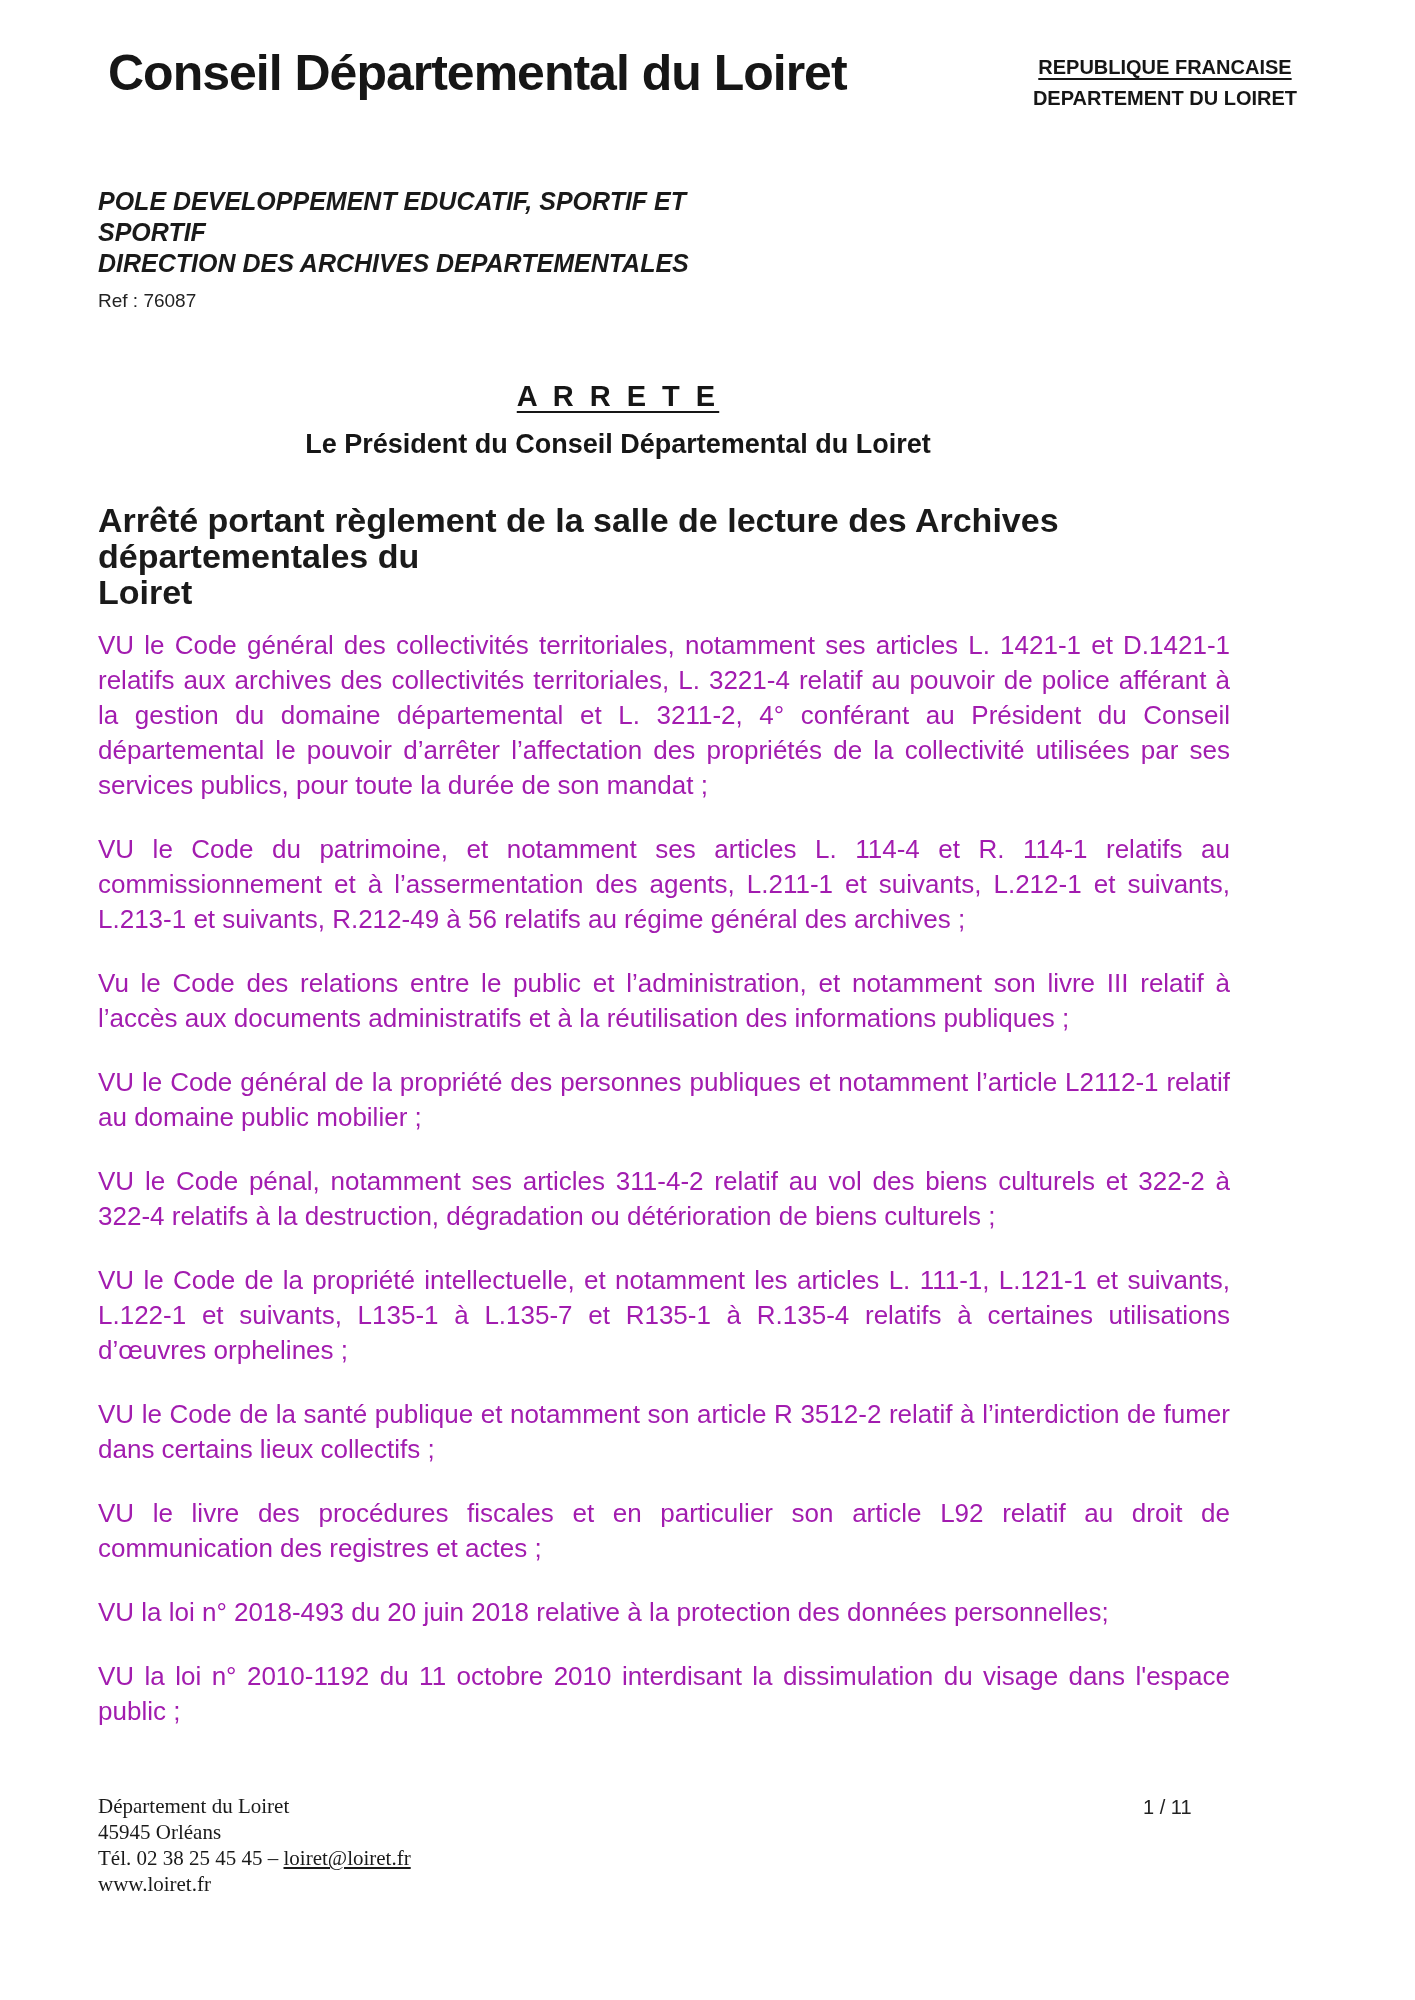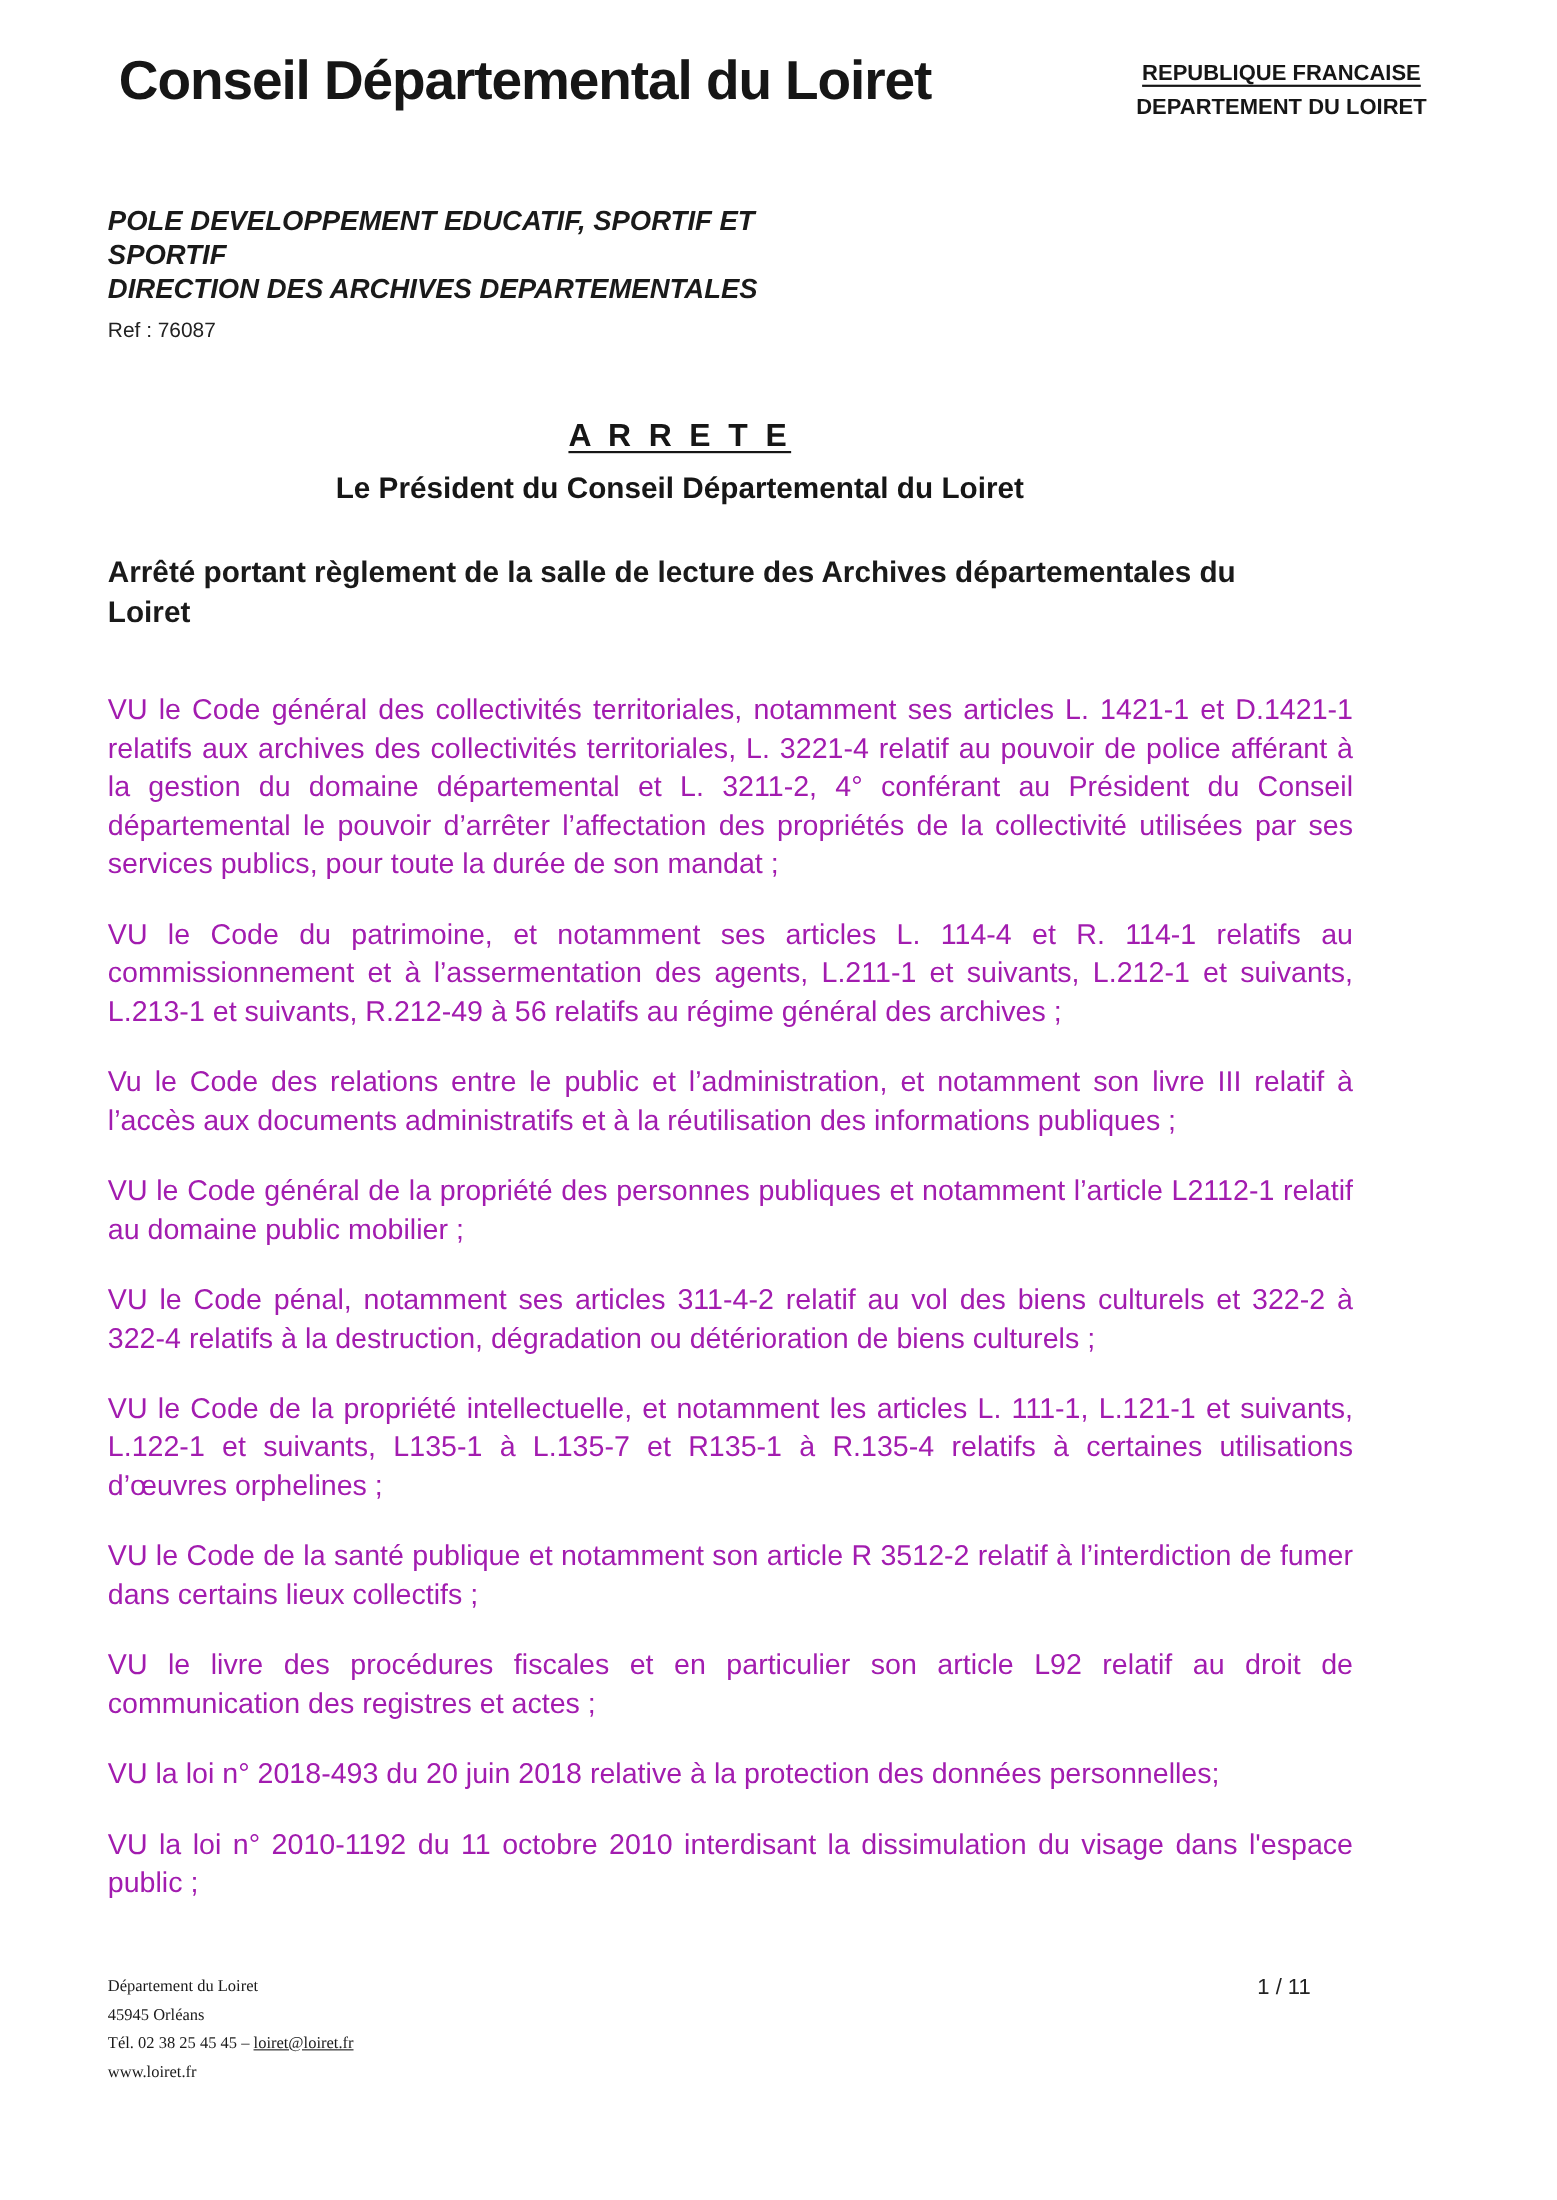--- a/index.html
+++ b/index.html
@@ -73,21 +73,21 @@
     text-underline-offset: 5px;
     margin-top: 32px;
   }
   .arrete-subtitle { font-size: 27px; margin-top: 16px; }
   .subject-block {
     position: absolute;
     top: 502px;
     left: 98px;
     width: 1140px;
     font-weight: 700;
-    font-size: 27px;
+    font-size: 34px;
     line-height: 36px;
     color: #1a1a1a;
   }
   .body-block {
     position: absolute;
     top: 628px;
     left: 98px;
     width: 1132px;
   }
   .body-block p {
@@ -95,21 +95,21 @@
     font-size: 26px;
     line-height: 35px;
     text-align: justify;
     color: #a21caf;
   }
   .footer-block {
     position: absolute;
     top: 1793px;
     left: 98px;
     font-family: "Liberation Serif", serif;
-    font-size: 15px;
+    font-size: 21px;
     line-height: 26px;
     color: #1a1a1a;
   }
   .footer-email {
     text-decoration: underline;
     color: #1a1a1a;
     cursor: pointer;
   }
   .page-number {
     position: absolute;

